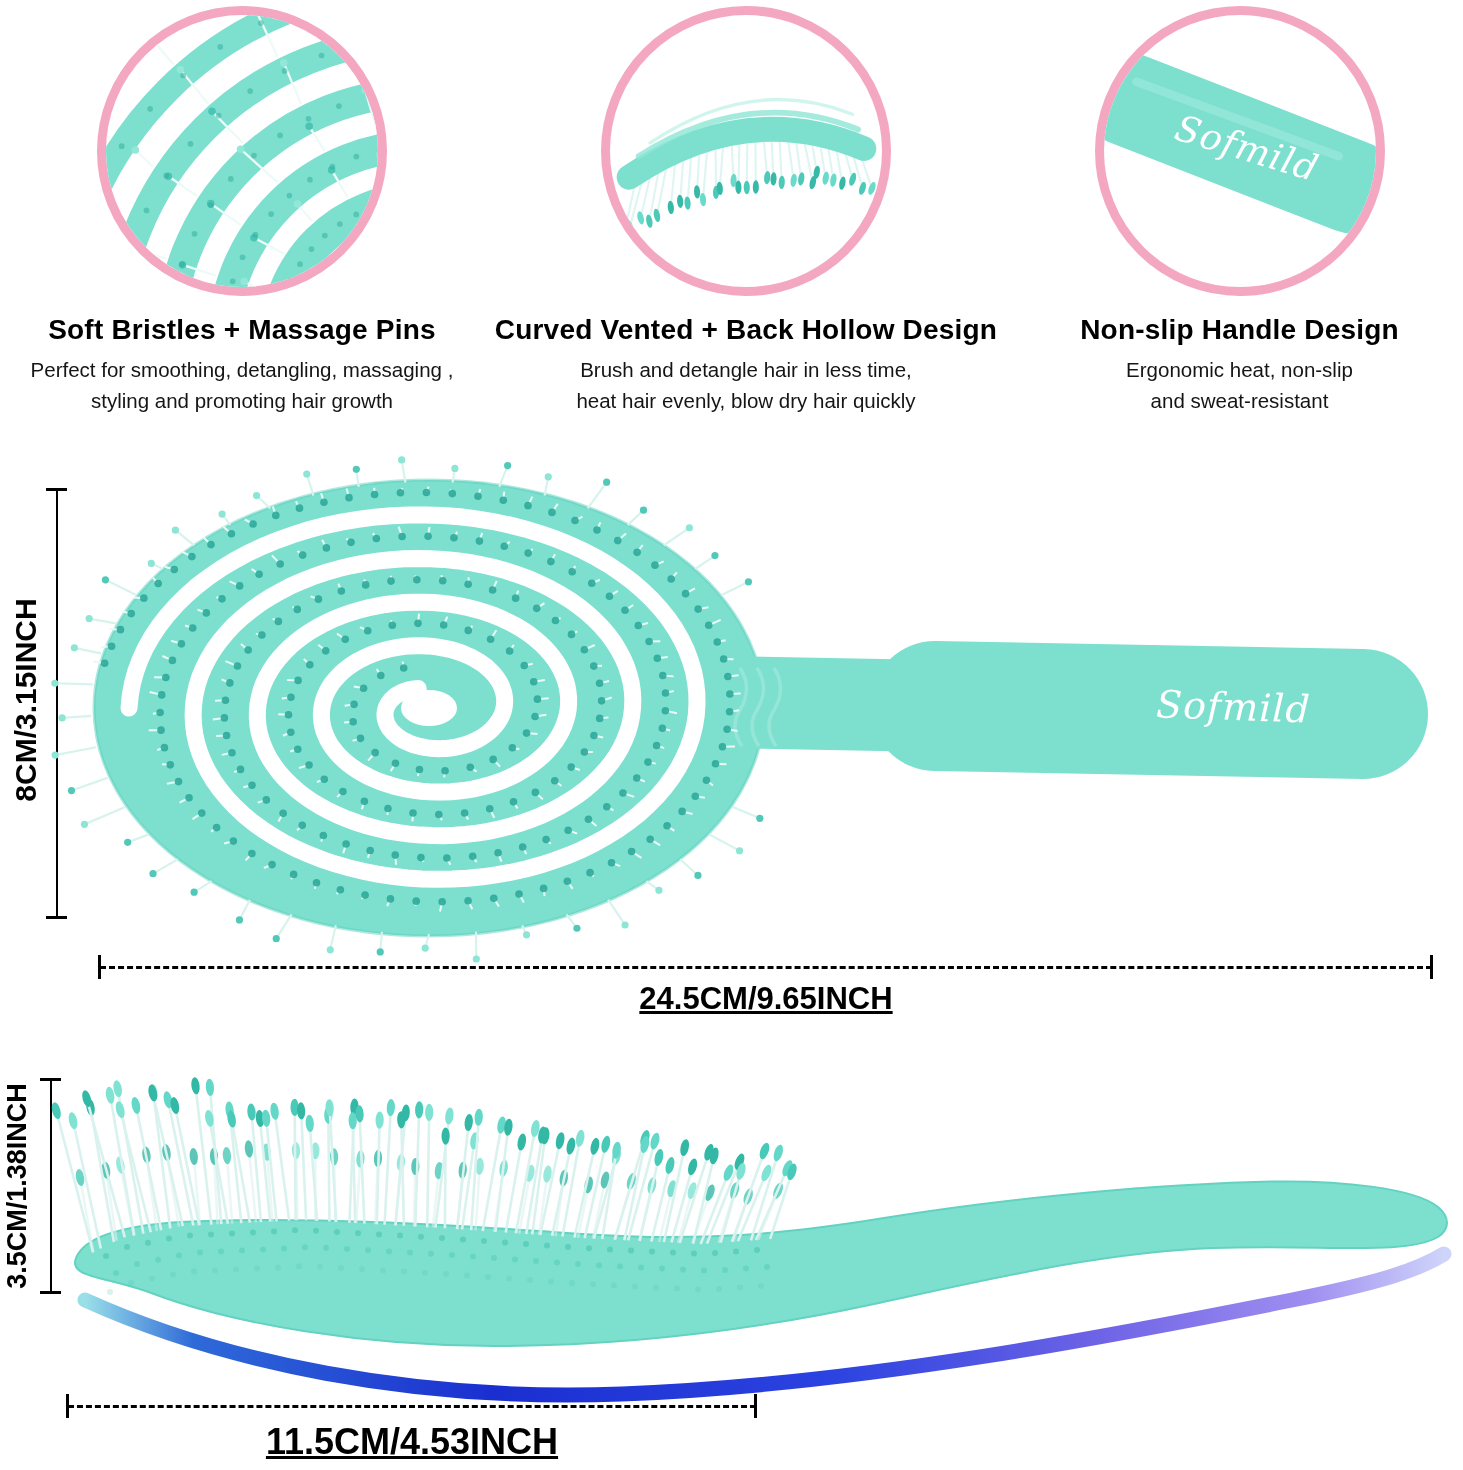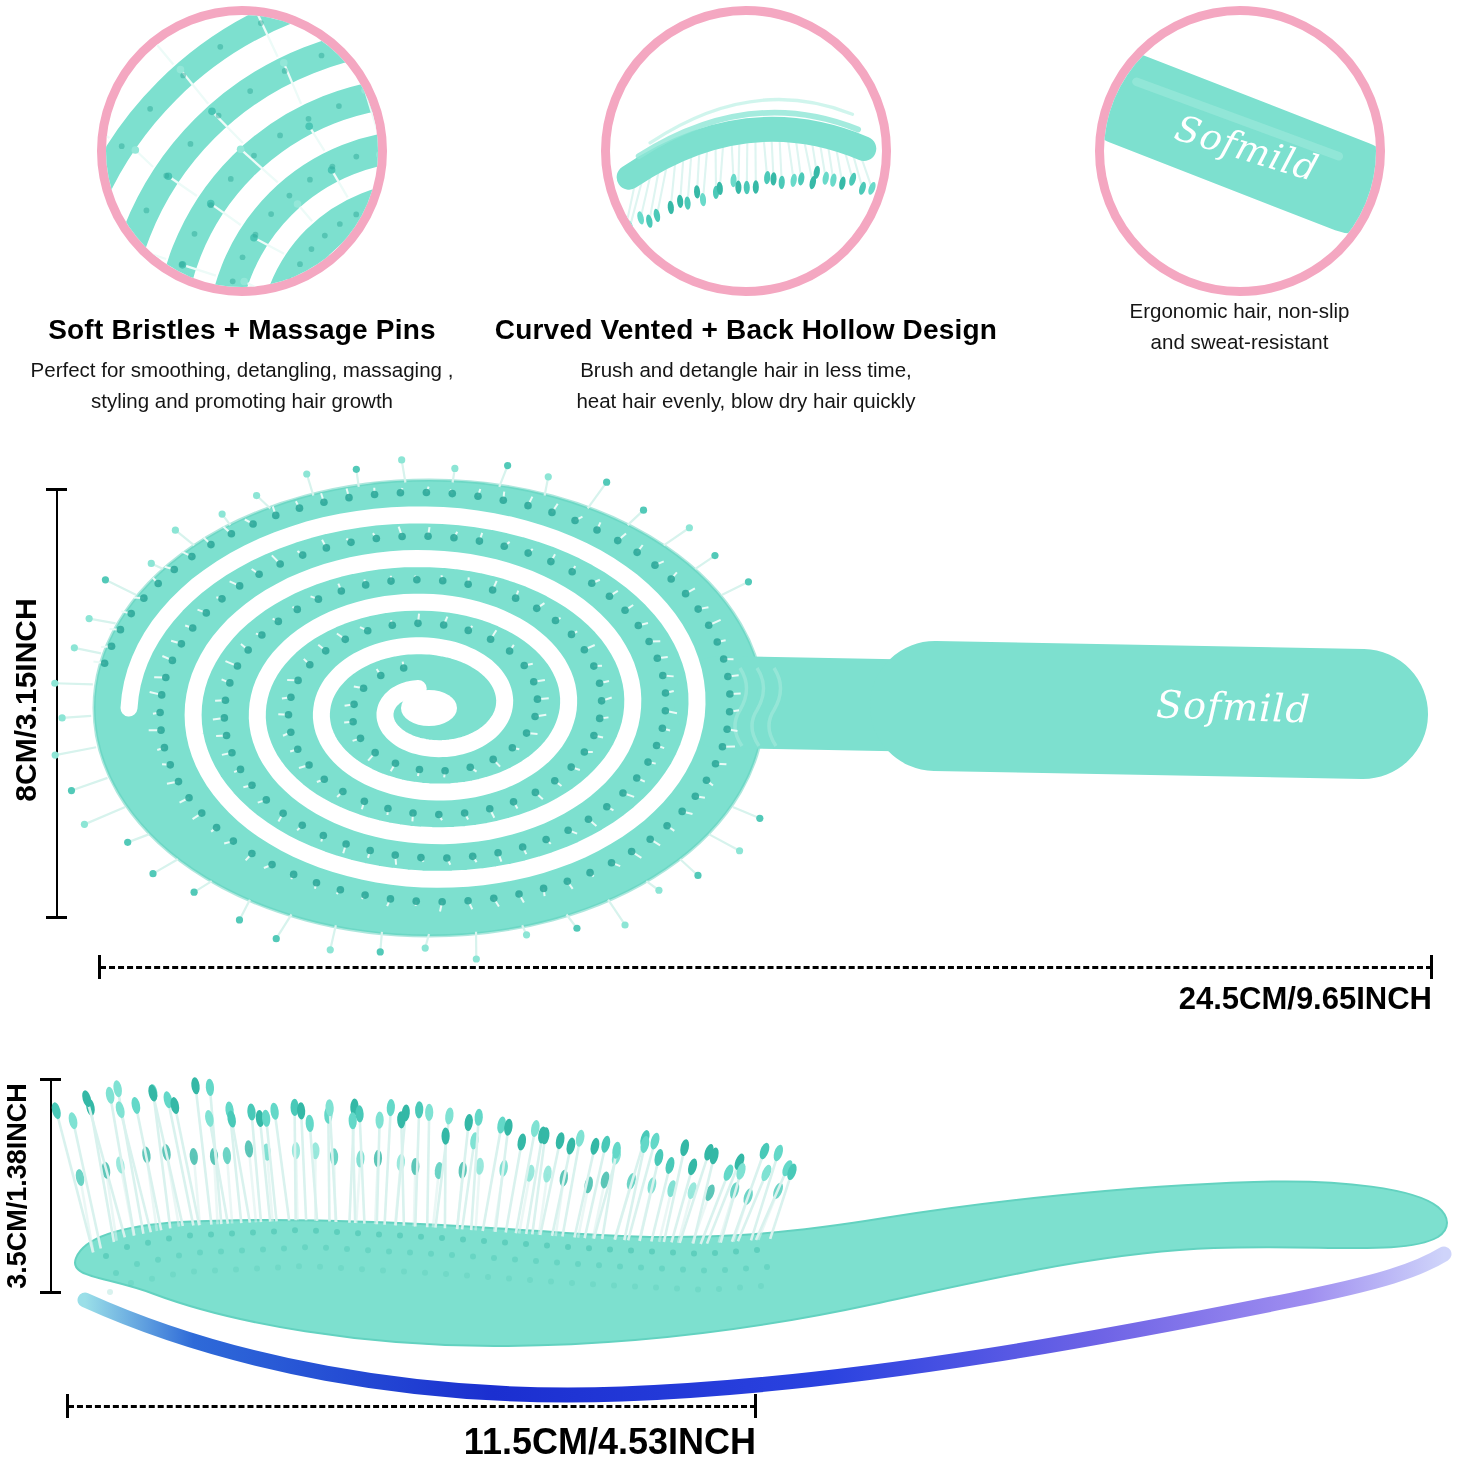--- a/index.html
+++ b/index.html
@@ -11,21 +11,21 @@
           margin:0 auto;overflow:hidden;background:#fff;}
   .circle svg{width:100%;height:100%;display:block;}
   .feature h3{margin:18px 0 9px;font-size:28px;font-weight:700;color:#000;letter-spacing:.2px;}
   .feature p{margin:0;font-size:20.5px;line-height:1.5;color:#151515;}
   
   .vline{position:absolute;width:0;border-left:2.5px solid #000;}
   .hcap{position:absolute;width:21px;height:0;border-top:3px solid #000;}
   .hdash{position:absolute;height:0;border-top:3px dashed #000;}
   .vtick{position:absolute;width:0;height:24px;border-left:3px solid #000;}
   .vlabel{position:absolute;text-align:center;font-weight:700;transform:rotate(-90deg);}
-  .hlabel{position:absolute;text-align:right;font-weight:700;}
+  .hlabel{position:absolute;text-align:center;font-weight:700;text-decoration:underline;}
   svg.scene{position:absolute;overflow:visible;}
   .brand-text{fill:#ffffff;font-family:"DejaVu Serif",serif;font-style:italic;
               font-size:38px;letter-spacing:1px;text-anchor:middle;}
 </style>
 </head>
 <body>
 
 <div class="canvas">
 
   <div class="feature" style="left:8px;width:468px;">
@@ -257,21 +257,22 @@
   </div>
 
   <div class="feature" style="left:1016px;width:447px;">
     <div class="circle" style="border-color: rgb(244, 167, 193);">
       <svg id="c3" viewBox="0 0 285 285">
         <line x1="24" y1="88" x2="260" y2="180" stroke="#7de0cf" stroke-width="98" stroke-linecap="round"></line>
         <line x1="34" y1="70" x2="246" y2="148" stroke="#a5ecdf" stroke-width="9" stroke-linecap="round" opacity="0.5"></line>
         <text class="brand-text" x="146" y="152" transform="rotate(17 146 152)">Sofmild</text>
       </svg>
     </div>
-    <p><span>Ergonomic hair, non-slip</span><br><span>and sweat-resistant</span></p>
+    <h3>Non-slip Handle Design</h3>
+    <p><span>Ergonomic heat, non-slip</span><br><span>and sweat-resistant</span></p>
   </div>
 
   <div class="vlabel" style="left:-173px;top:682px;width:400px;height:36px;font-size:30px;">8CM/3.15INCH</div>
   <div class="vline" style="left:56px;top:489px;height:429px;"></div>
   <div class="hcap" style="left:46px;top:488px;"></div>
   <div class="hcap" style="left:46px;top:916px;"></div>
 
   <svg id="tv" class="scene" style="left:85px;top:462px;width:1352px;height:492px;" viewBox="0 0 1352 492">
     <ellipse cx="344" cy="246" rx="335" ry="228" fill="#7de0cf"></ellipse>
     <ellipse cx="344" cy="246" rx="335" ry="228" fill="none" stroke="#5ccfbc" stroke-width="3" opacity="0.5"></ellipse>

